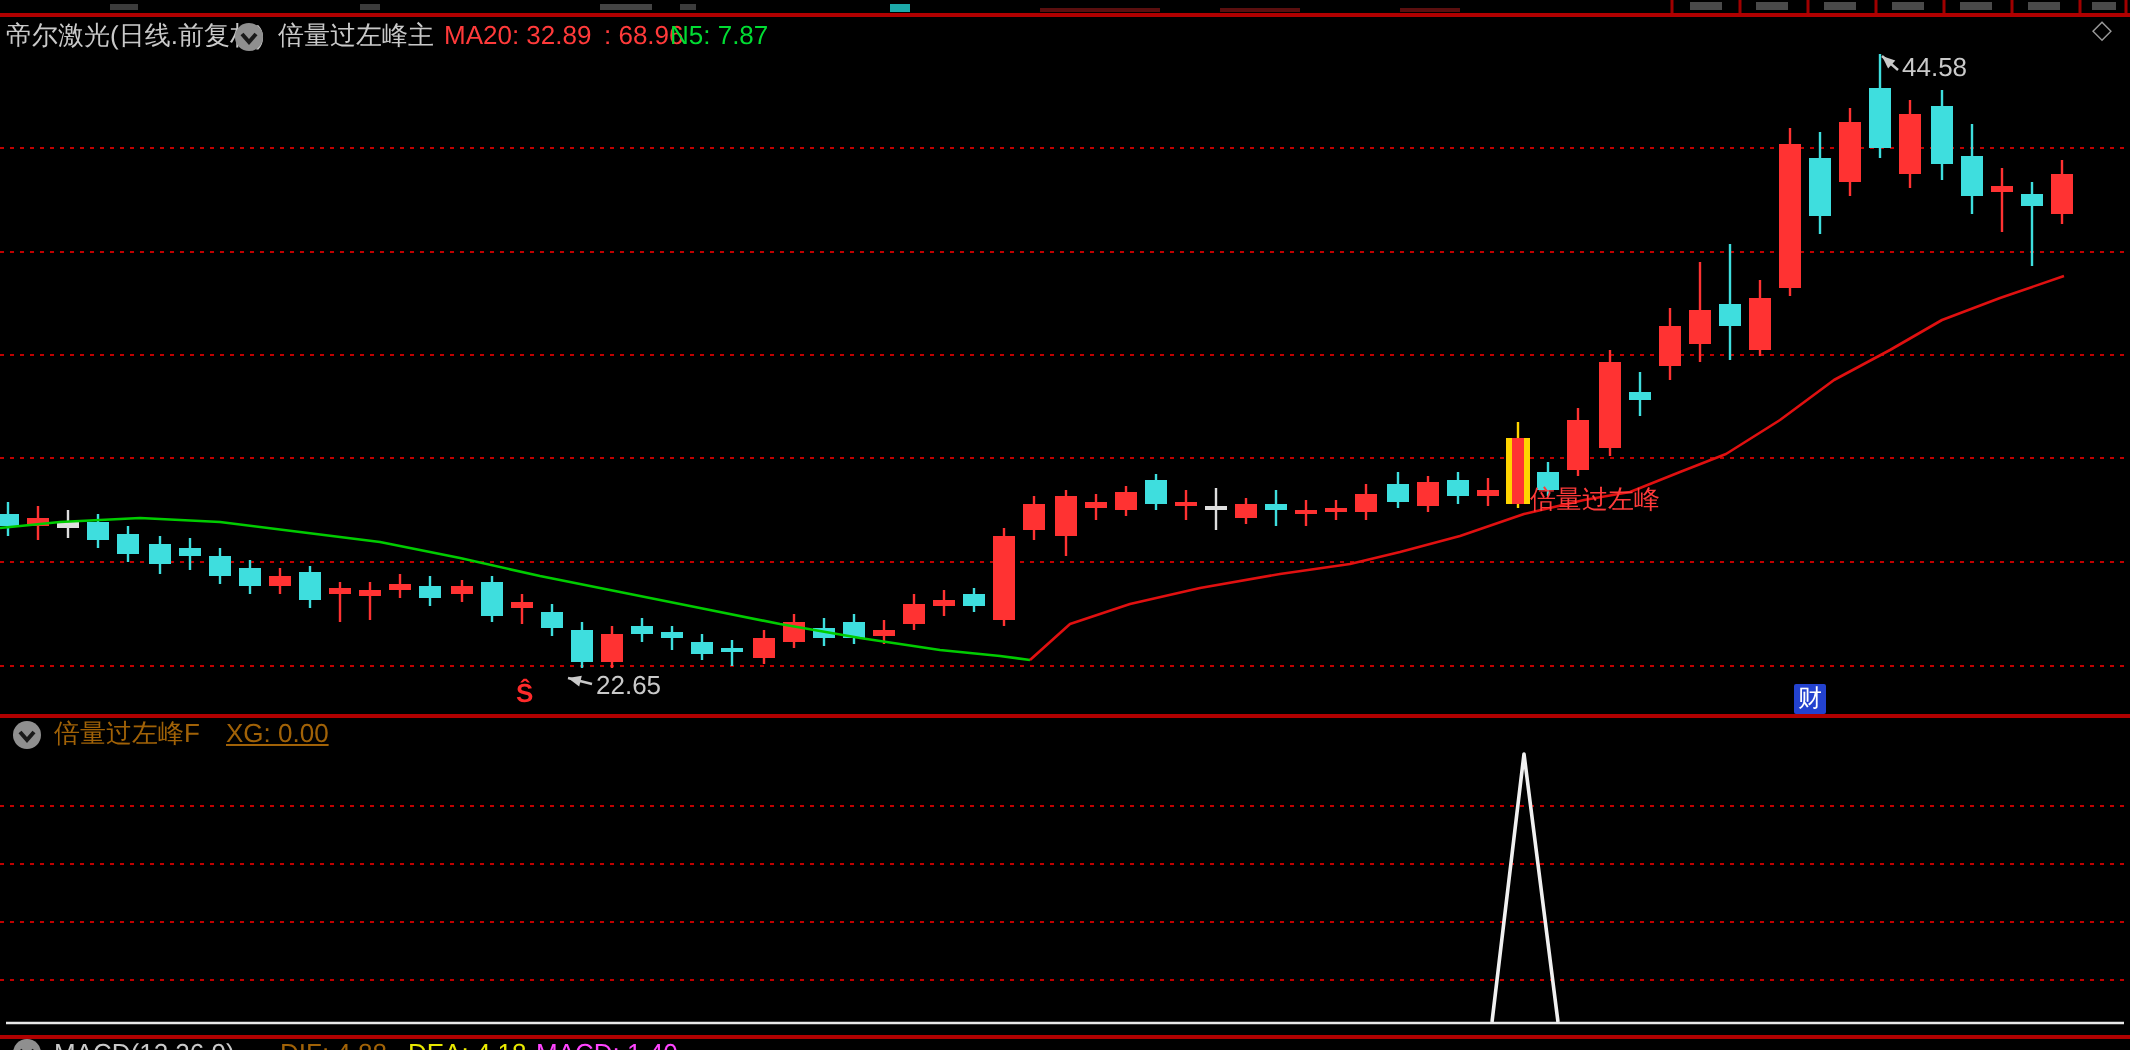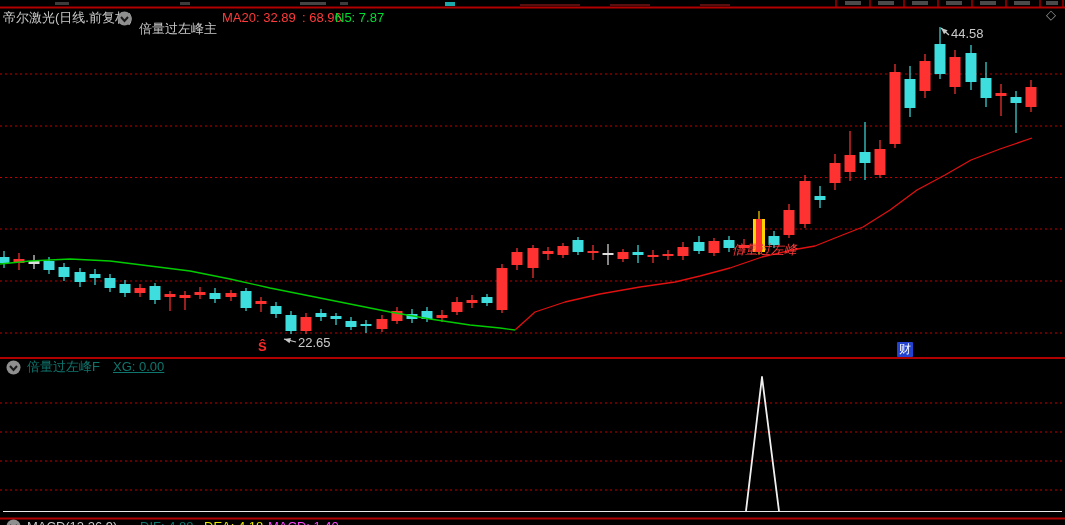--- a/index.html
+++ b/index.html
@@ -5,21 +5,21 @@
   html,body{margin:0;padding:0;background:#000;}
   body{width:1065px;height:525px;position:relative;overflow:hidden;
        font-family:"Liberation Sans","DejaVu Sans",sans-serif;}
   .abs{position:absolute;white-space:nowrap;}
   .lbl{font-size:13px;line-height:15px;}
   .gray{color:#c9c9c9;}
   .red{color:#ff3a3a;}
   .green{color:#00dd33;}
   .yellow{color:#e8e800;}
   .magenta{color:#ff45ff;}
-  .white{color:#0f766e;}
+  .white{color:#a16207;}
   #stage{position:absolute;left:0;top:0;}
   .badge{background:#2342cf;color:#fff;font-size:12px;line-height:15px;
          padding:0 2px;border-radius:1px;}
   .sellmark{color:#ff2a2a;font-weight:bold;font-size:13px;line-height:13px;text-align:center;}
   .diamond{color:#9a9a9a;font-size:13px;line-height:13px;}
   .cicon{display:inline-block;}
 </style>
 </head>
 <body>
 
@@ -212,31 +212,31 @@
 
 <div class="abs lbl gray" style="left:3px;top:10px;">帝尔激光(日线.前复权)</div>
 
 <span class="abs cicon" style="left:117px;top:11px;">
   <svg width="15" height="15">
     <circle cx="7.5" cy="7.5" r="7" fill="#8f8f8f"></circle>
     <polyline points="4,6 7.5,10 11,6" fill="none" stroke="#1a1a1a" stroke-width="2"></polyline>
   </svg>
 </span>
 
-<div class="abs lbl gray" style="left:139px;top:10px;margin-top:11px;">倍量过左峰主</div>
+<div class="abs lbl gray" style="left:139px;top:10px;">倍量过左峰主</div>
 
 <div class="abs lbl red" style="left:222px;top:10px;">MA20: 32.89</div>
 <div class="abs lbl red" style="left:302px;top:10px;">: 68.96</div>
 <div class="abs lbl green" style="left:335px;top:10px;">N5: 7.87</div>
 
 <div class="abs diamond" style="left:1046px;top:8px;">◇</div>
 
 <div class="abs lbl gray" style="left:951px;top:26px;">44.58</div>
 <div class="abs lbl gray" style="left:298px;top:335px;">22.65</div>
-<div class="abs lbl red" style="left:732px;top:242px;font-style:italic;">倍量过左峰</div>
+<div class="abs lbl red" style="left:765px;top:242px;">倍量过左峰</div>
 <div class="abs sellmark" style="left:258px;top:340px;">Ŝ</div>
 <div class="abs badge" style="left:897px;top:342px;">财</div>
 
 <span class="abs cicon" style="left:6px;top:360px;">
   <svg width="15" height="15">
     <circle cx="7.5" cy="7.5" r="7" fill="#8f8f8f"></circle>
     <polyline points="4,6 7.5,10 11,6" fill="none" stroke="#1a1a1a" stroke-width="2"></polyline>
   </svg>
 </span>
 <div class="abs lbl white" style="left:27px;top:359px;">倍量过左峰F</div>

